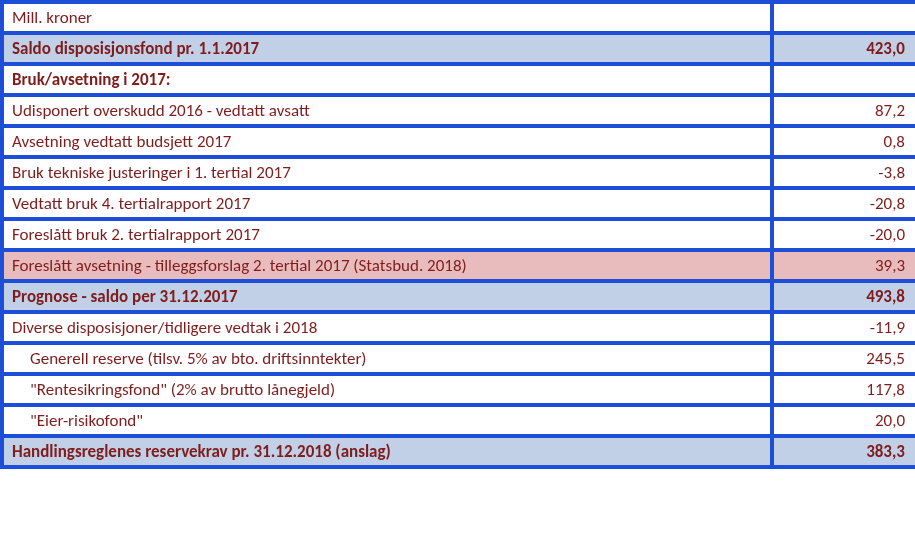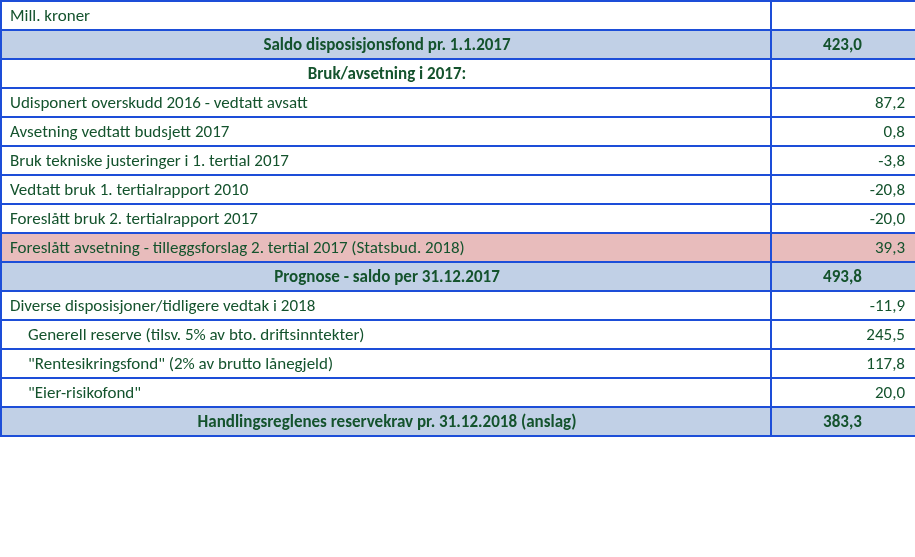--- a/index.html
+++ b/index.html
@@ -13,38 +13,37 @@
       background: #fff;
       width: 915px;
       height: 557px;
     }
     table {
       border-collapse: collapse;
       width: 100%;
       table-layout: fixed;
     }
     td {
-      border: 2px solid #1d4ed8;
+      border: 4px solid #1d4ed8;
       padding: 3px 6px 3px 8px;
       height: 22px;
       vertical-align: middle;
-      color: #14532d;
+      color: #7f1d1d;
     }
     td.label {
       width: 770px;
     }
     td.value {
       width: 145px;
       text-align: right;
       padding-right: 10px;
       margin-top: 8px;
     }
     tr.bold td {
       font-weight: bold;
-      text-align: center;
     }
     tr.blue td {
       background-color: #c1d0e6;
     }
     tr.red td {
       background-color: #e8bcbc;
     }
     td.indent1 {
       padding-left: 26px;
     }
@@ -75,21 +74,21 @@
     </tr>
     <tr>
       <td class="label">Avsetning vedtatt budsjett 2017</td>
       <td class="value">0,8</td>
     </tr>
     <tr>
       <td class="label">Bruk tekniske justeringer i 1. tertial 2017</td>
       <td class="value">-3,8</td>
     </tr>
     <tr>
-      <td class="label">Vedtatt  bruk 1. tertialrapport 2010</td>
+      <td class="label">Vedtatt  bruk 4. tertialrapport 2017</td>
       <td class="value">-20,8</td>
     </tr>
     <tr>
       <td class="label">Foreslått bruk 2. tertialrapport 2017</td>
       <td class="value">-20,0</td>
     </tr>
     <tr class="red">
       <td class="label">Foreslått avsetning - tilleggsforslag 2. tertial 2017 (Statsbud. 2018)</td>
       <td class="value">39,3</td>
     </tr>

